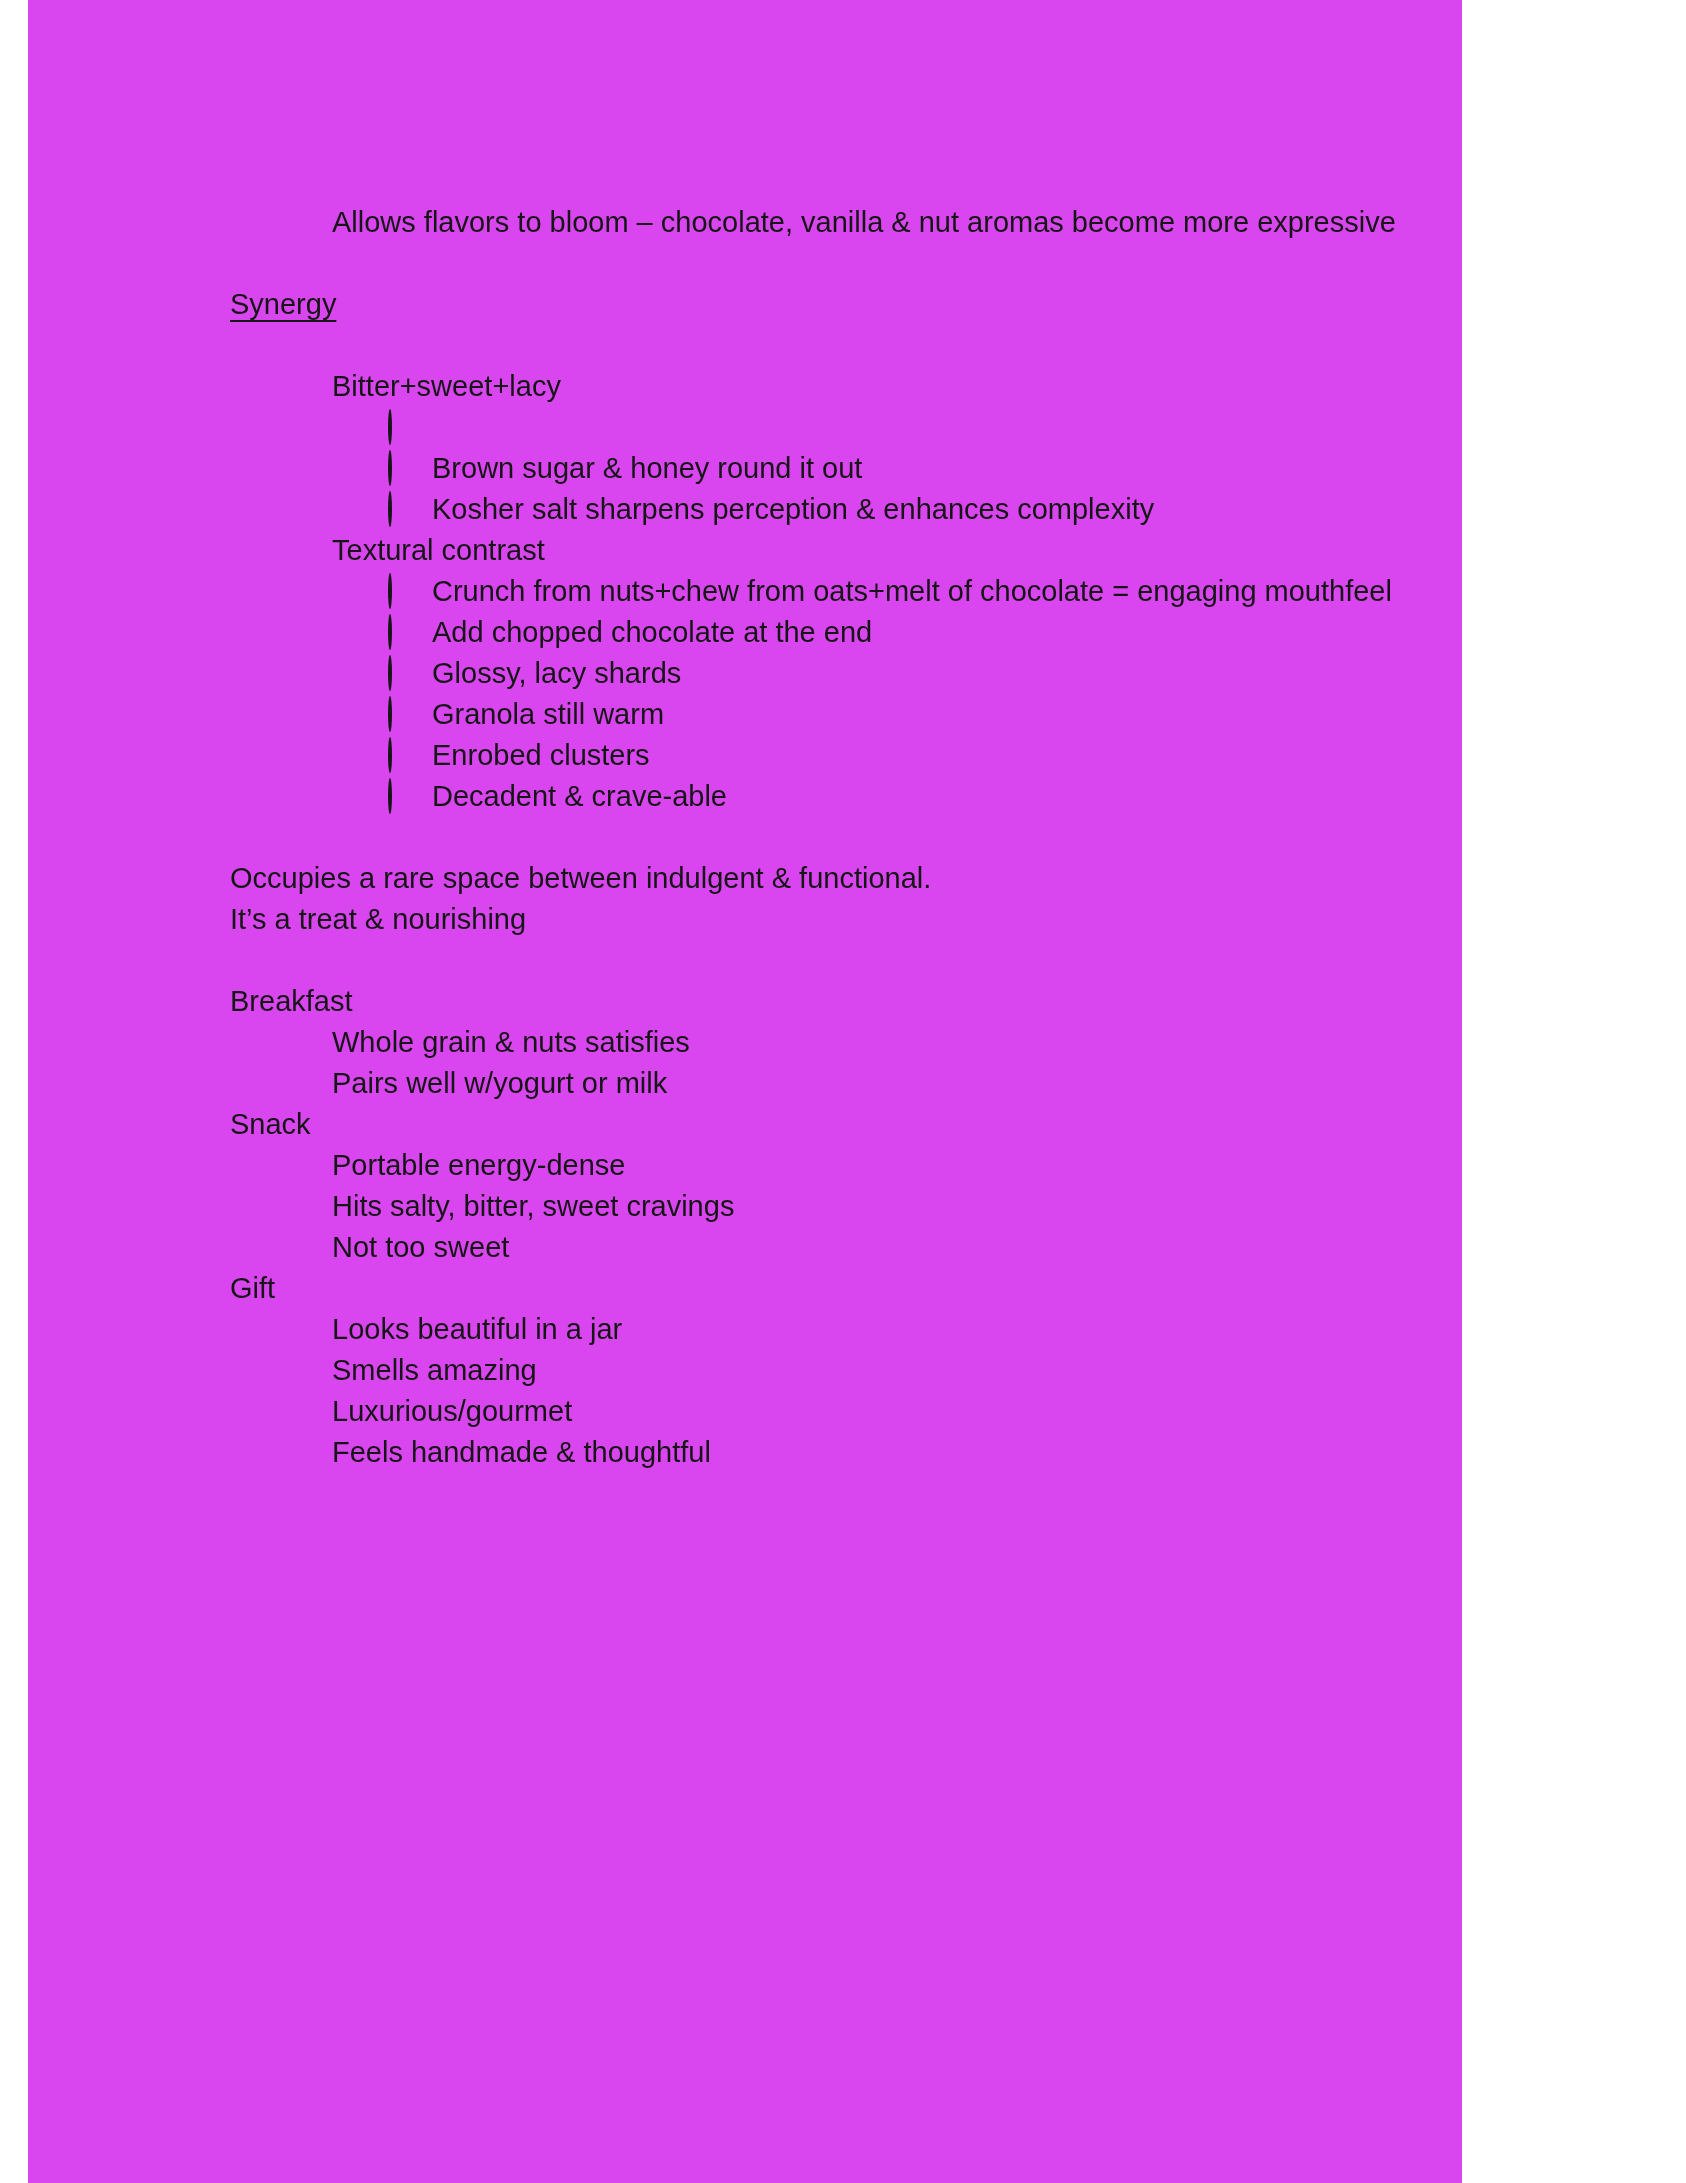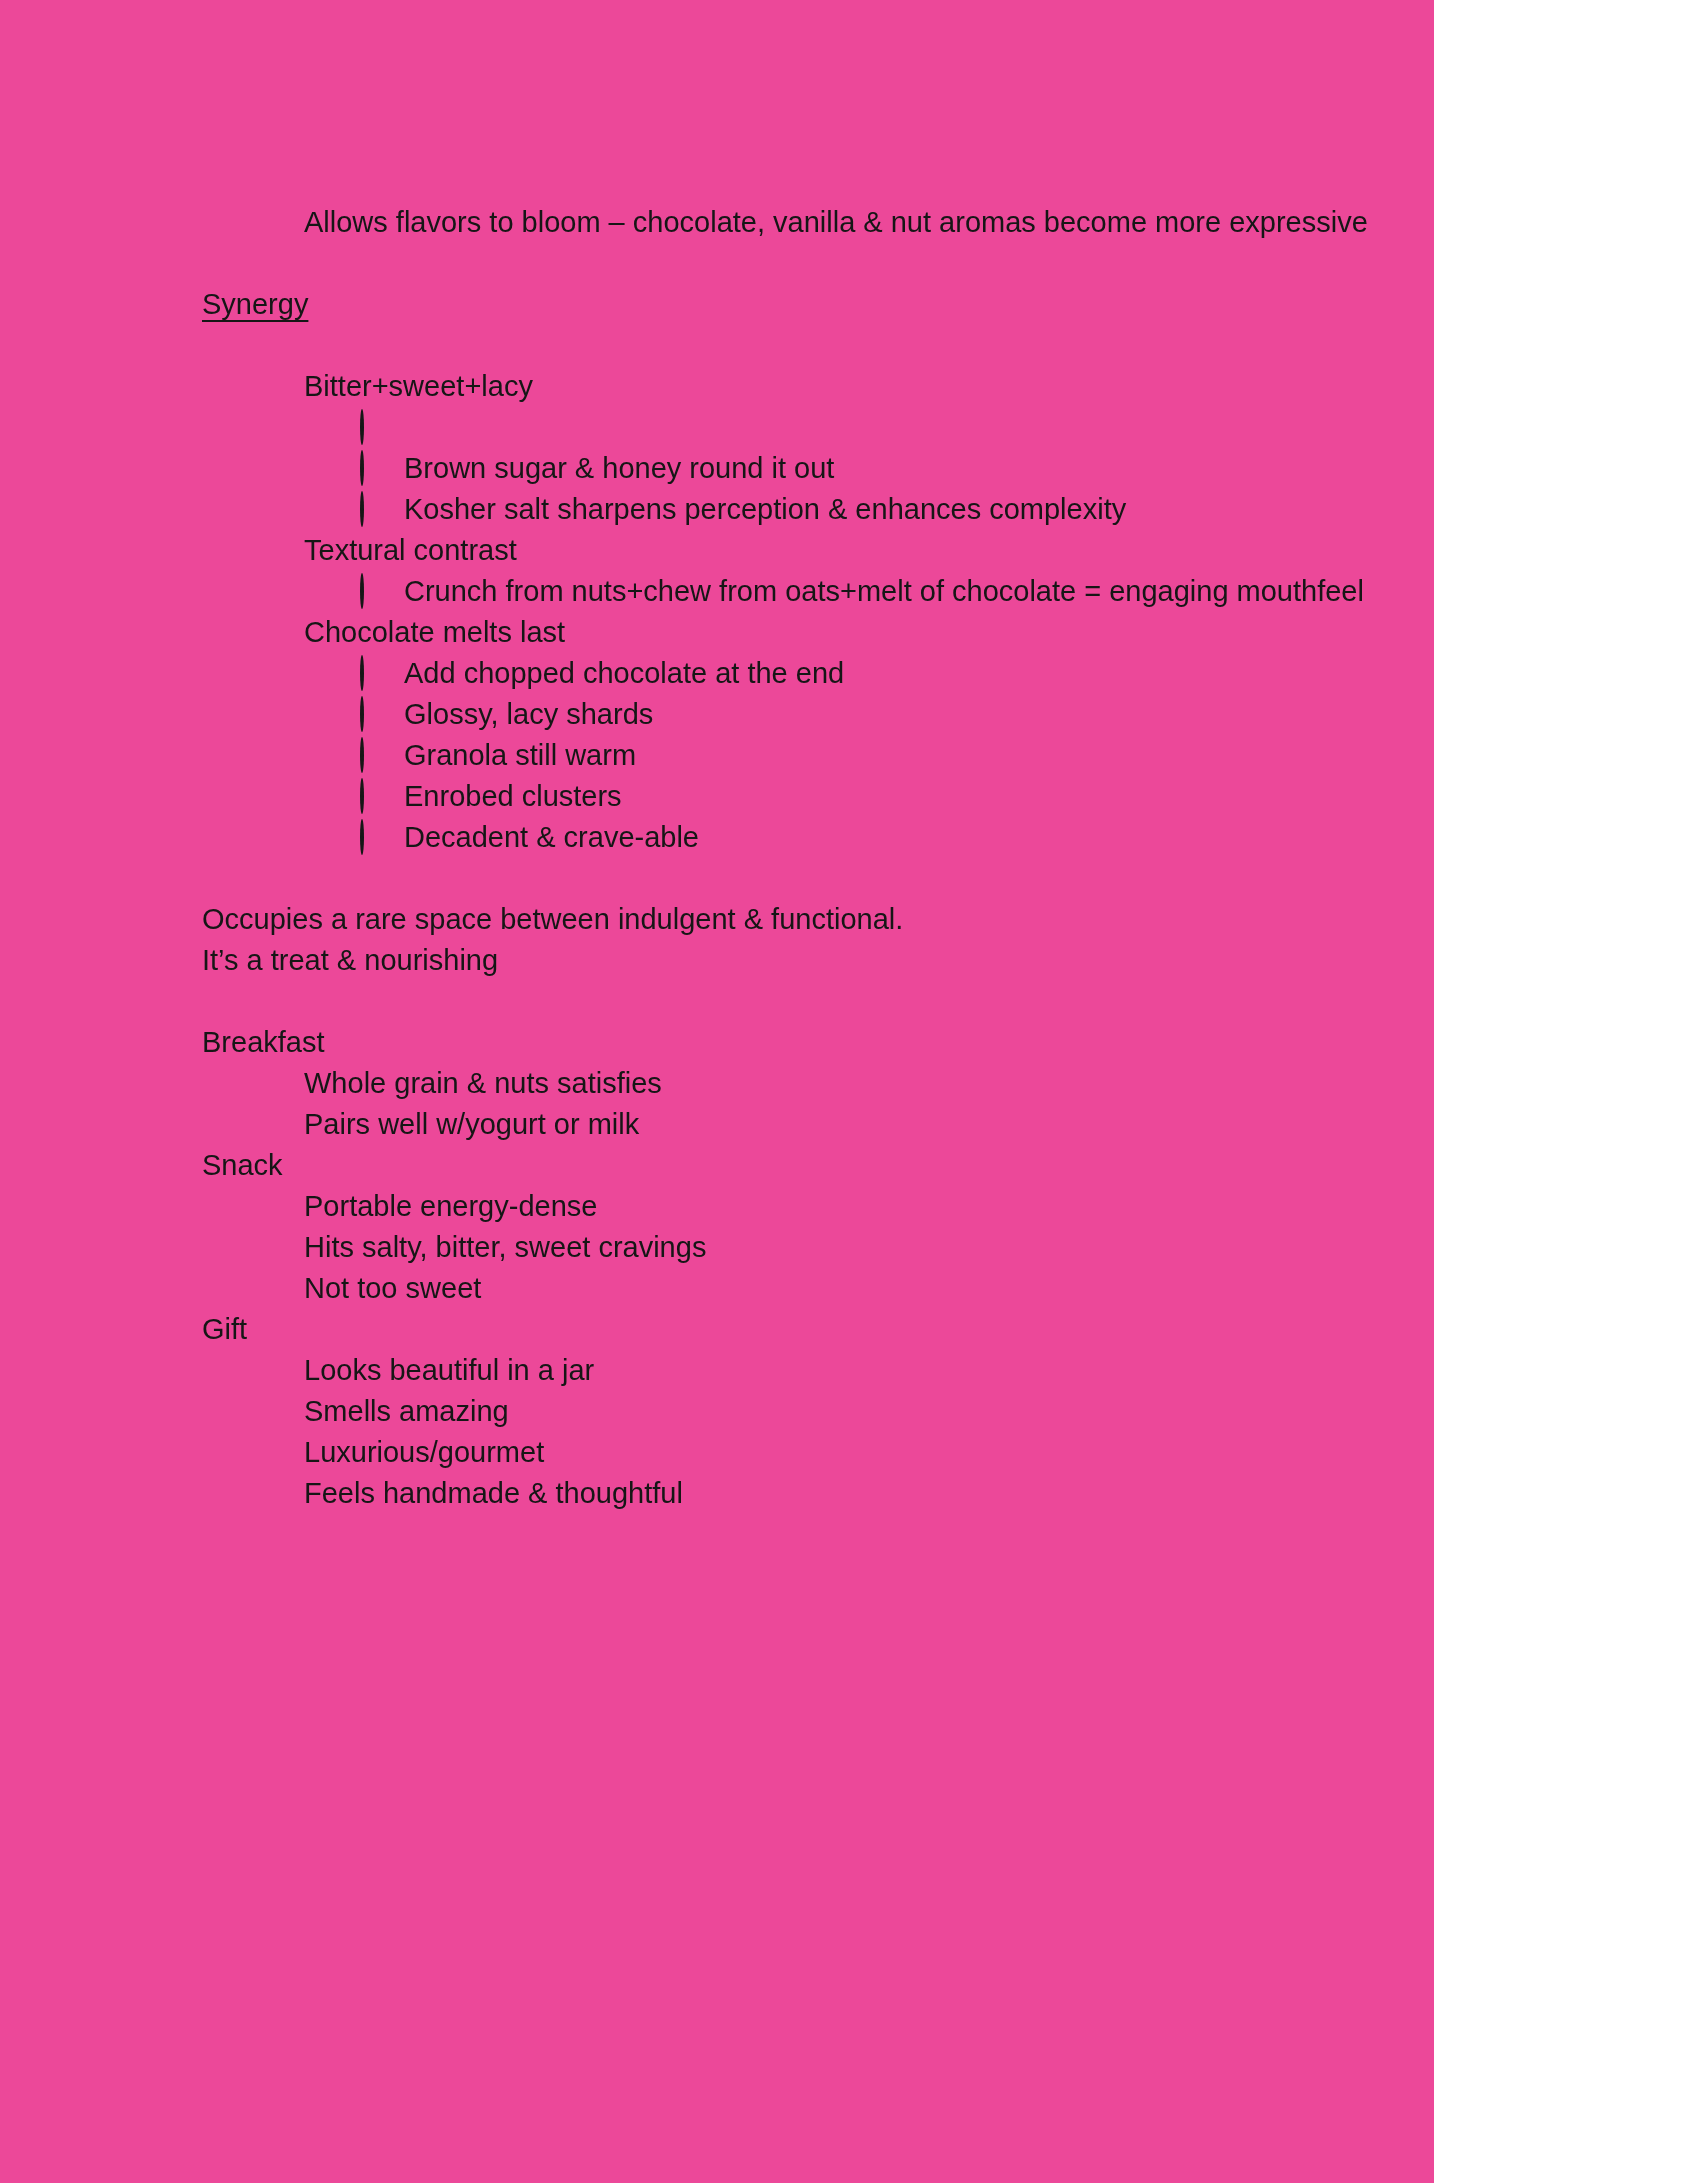--- a/index.html
+++ b/index.html
@@ -1,26 +1,27 @@
 <!DOCTYPE html>
 <html style="font-size:12.7px"><head>
 <meta charset="utf-8">
 <style>
   html, body { margin: 0; padding: 0; }
   body { background: #ffffff; }
   .page {
     position: relative;
     width: 1434px;
     height: 2183px;
-    background: #ec4899;
+    background: #d946ef;
     overflow: hidden;
     font-family: "Liberation Sans", sans-serif;
     color: #161616;
     font-size: 29px;
     line-height: 41px;
+    margin-left: 28px;
   }
   .content {
     position: absolute;
     left: 202px;
     top: 202px;
     right: 24px;
   }
   .line { white-space: nowrap; }
   .li { display: flex; align-items: flex-start; }
   .mk { flex: none; display: block; }
@@ -85,24 +86,20 @@
 
     <div class="li l1">
       <span class="mk"><span class="dot"></span></span>
       <span class="line">Textural contrast</span>
     </div>
     <div class="li l2">
       <span class="mk"><span class="ring"></span></span>
       <span class="line">Crunch from nuts+chew from oats+melt of chocolate = engaging mouthfeel</span>
     </div>
 
-    <div class="li l1">
-      <span class="mk"><span class="dot"></span></span>
-      <span class="line">Chocolate melts last</span>
-    </div>
     <div class="li l2">
       <span class="mk"><span class="ring"></span></span>
       <span class="line">Add chopped chocolate at the end</span>
     </div>
     <div class="li l2">
       <span class="mk"><span class="ring"></span></span>
       <span class="line">Glossy, lacy shards</span>
     </div>
     <div class="li l2">
       <span class="mk"><span class="ring"></span></span>

